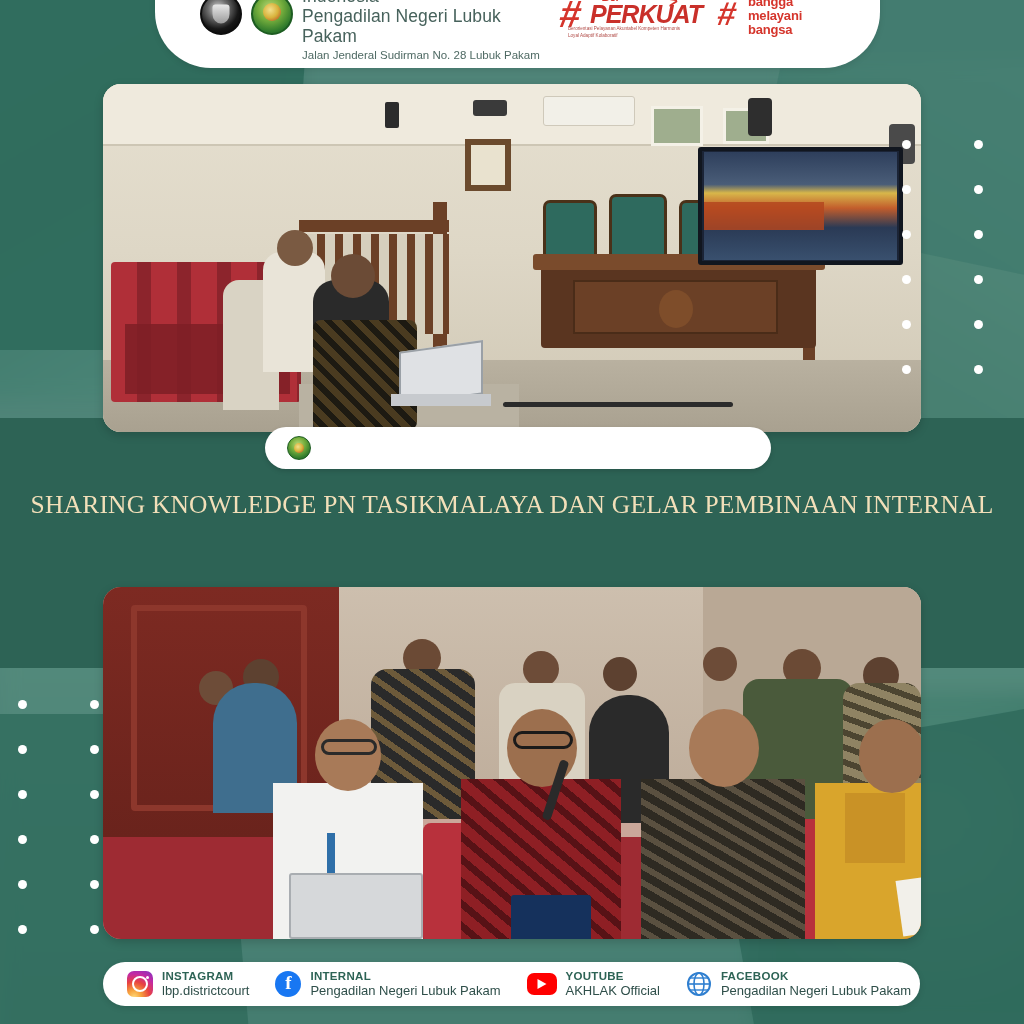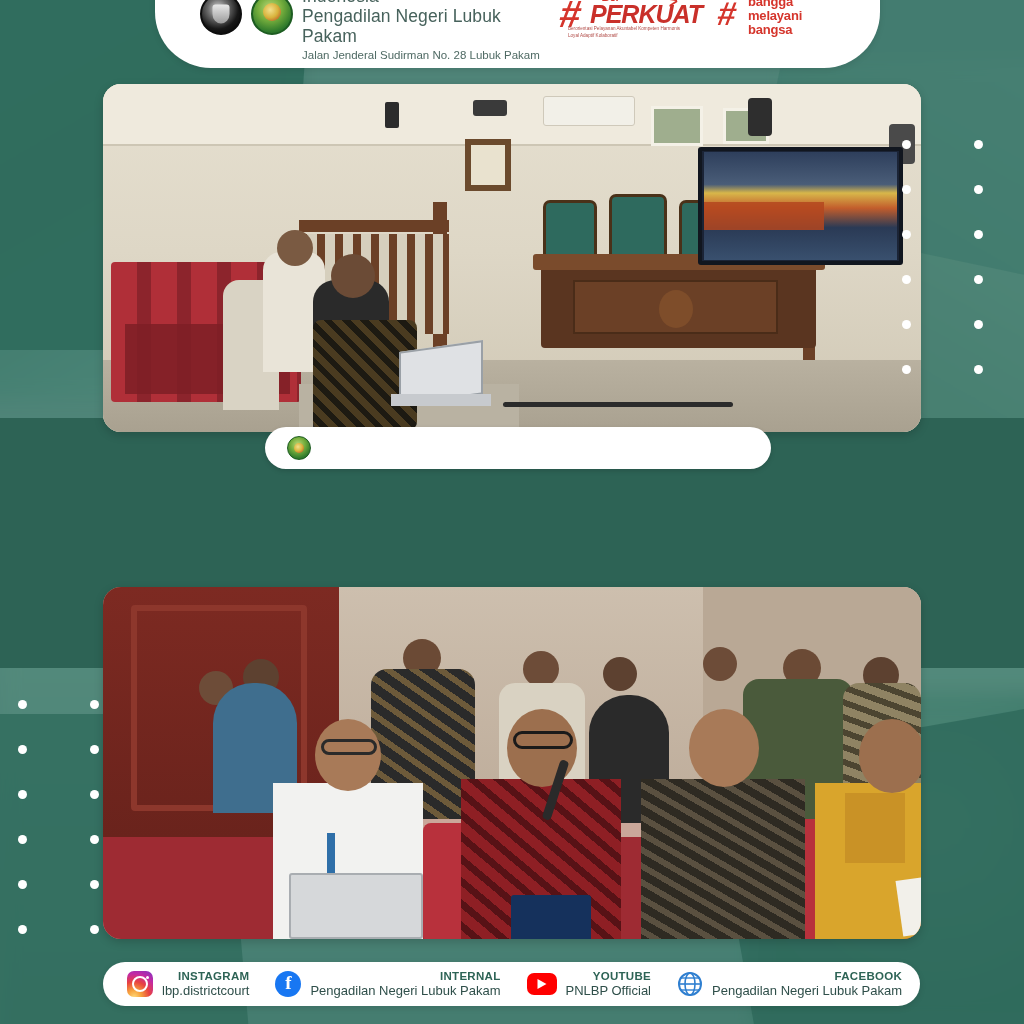--- a/index.html
+++ b/index.html
@@ -275,21 +275,21 @@
   #dots-left{ left:18px; top:700px; }
 
   
   #footer-bar{
     position:absolute; left:103px; top:962px; width:817px; height:44px;
     background:#ffffff; border-radius:22px;
     display:flex; align-items:center; gap:26px; padding-left:24px;
     box-shadow:0 2px 6px rgba(0,0,0,.12);
   }
   .social-item{ display:flex; align-items:center; gap:9px; }
-  .social-txt{ display:flex; flex-direction:column; line-height:1.16;text-align:right; }
+  .social-txt{ display:flex; flex-direction:column; line-height:1.16; }
   .social-title{ font-size:11.5px; font-weight:bold; color:#2d6355; letter-spacing:.3px;}
   .social-handle{ font-size:13px; color:#2f4f4a; }
   .sicon{ width:26px;height:26px;border-radius:7px; flex:0 0 auto; position:relative; }
   #icon-instagram{
     background:radial-gradient(circle at 28% 100%, #ffd776 0%, #f6a13c 22%, #e8423f 48%, #c32aa3 72%, #7b35c6 100%);
   }
   #icon-instagram::before{
     content:""; position:absolute; left:50%; top:50%; transform:translate(-50%,-50%);
     width:12px;height:12px;border-radius:50%; border:2.2px solid #fff;
   }
@@ -395,20 +395,21 @@
     <div class="st" id="st-laptop"></div>
     <div class="st" id="st-laptopb"></div>
   </div>
 </div>
 
 <div id="date-badge">
   <div id="date-seal"></div>
 </div>
 
 <div id="title-block">
+  <div class="title-line">SHARING KNOWLEDGE PN TASIKMALAYA DAN GELAR PEMBINAAN INTERNAL</div>
 </div>
 
 <div class="photo-frame" id="photo-bottom">
   <div id="scene-bot">
     <div class="sb" id="sb-wall"></div>
     <div class="sb" id="sb-wall2"></div>
     <div class="sb" id="sb-door"></div>
     <div class="sb" id="sb-doorpanel"></div>
     <div class="sb head" id="sb-r1a"></div>
     <div class="sb head" id="sb-r1b"></div>
@@ -492,21 +493,21 @@
     <div class="social-txt">
       <span class="social-title">INTERNAL</span>
       <span class="social-handle">Pengadilan Negeri Lubuk Pakam</span>
     </div>
   </div>
 
   <div class="social-item">
     <div class="sicon" id="icon-youtube"></div>
     <div class="social-txt">
       <span class="social-title">YOUTUBE</span>
-      <span class="social-handle">PNLBP Official</span>
+      <span class="social-handle">AKHLAK Official</span>
     </div>
   </div>
 
   <div class="social-item">
     <div class="sicon" id="icon-website">
       <svg width="26" height="26" viewBox="0 0 26 26">
         <circle cx="13" cy="13" r="11" fill="none" stroke="#2f7fd0" stroke-width="2"></circle>
         <ellipse cx="13" cy="13" rx="5" ry="11" fill="none" stroke="#2f7fd0" stroke-width="1.6"></ellipse>
         <line x1="2" y1="13" x2="24" y2="13" stroke="#2f7fd0" stroke-width="1.6"></line>
         <line x1="4" y1="7" x2="22" y2="7" stroke="#2f7fd0" stroke-width="1.4"></line>

